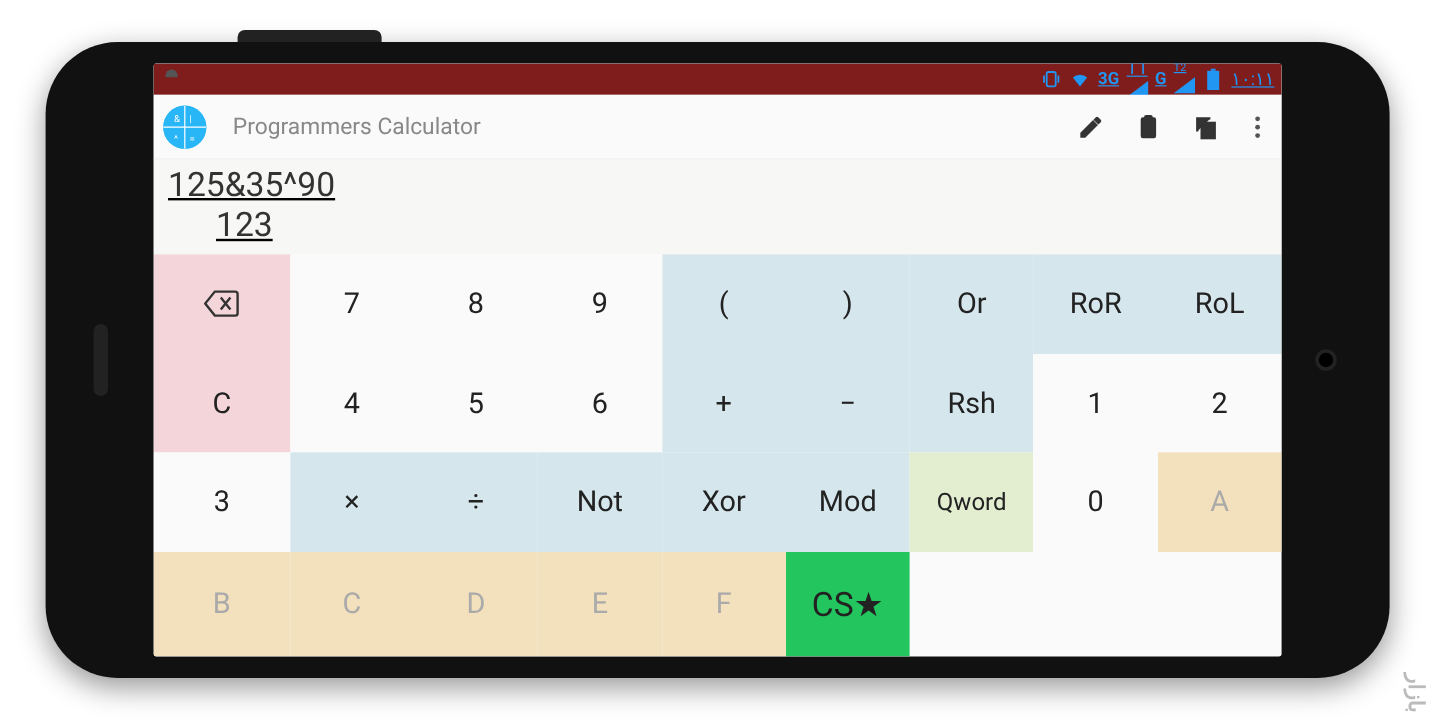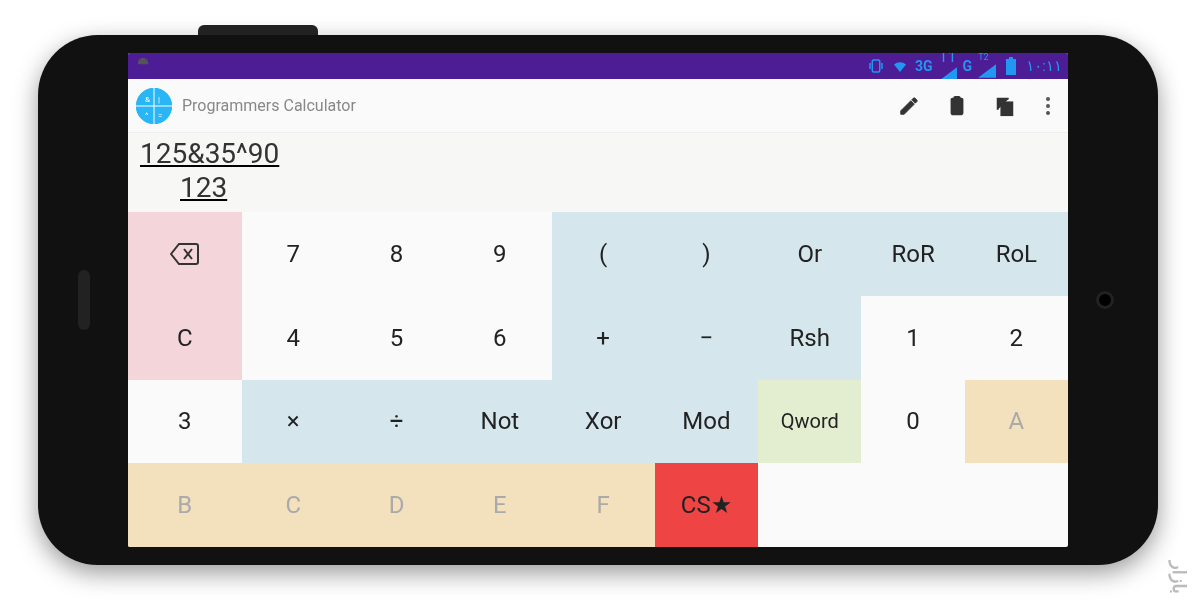--- a/index.html
+++ b/index.html
@@ -14,47 +14,47 @@
 .device::before {
   content: ""; position: absolute; top: -10px; left: 160px; width: 120px; height: 10px;
   background: #222; border-radius: 6px 6px 0 0;
 }
 .speaker { position: absolute; left: 40px; top: 50%; transform: translateY(-50%);
   width: 12px; height: 60px; background: #222; border-radius: 8px; }
 .camera { position: absolute; right: 44px; top: 50%; transform: translateY(-50%);
   width: 18px; height: 18px; background: #000; border: 3px solid #222; border-radius: 50%; }
 .screen { width: 100%; height: 100%; background: #fafafa; display: flex; flex-direction: column;
   border-radius: 2px; overflow: hidden; }
-.statusbar { height: 26px; background: #4c1d95; color: #2196f3; display: flex; align-items: center;
-  padding: 0 6px; font-size: 14px; justify-content: space-between; }
+.statusbar { height: 26px; background: #7f1d1d; color: #2196f3; display: flex; align-items: center;
+  padding: 0 6px; font-size: 14px; justify-content: space-between; text-decoration: underline; }
 .statusbar .left, .statusbar .right { display: flex; align-items: center; gap: 6px; }
 .statusbar svg { width: 18px; height: 18px; }
 .actionbar { height: 54px; background: #fafafa; border-bottom: 1px solid #eee; display: flex;
   align-items: center; padding: 0 8px; gap: 10px; }
 .app-icon { width: 36px; height: 36px; border-radius: 50%; background: #29b6f6;
   display: flex; align-items: center; justify-content: center; color: #fff; font-size: 10px;
   flex-shrink: 0; }
-.app-title { color: #888; font-size: 16px; flex: 1; }
+.app-title { color: #888; font-size: 19px; flex: 1; margin-left: 12px; }
 .action-icons { display: flex; gap: 26px; align-items: center; padding-right: 6px; }
 .action-icons svg { width: 22px; height: 22px; stroke: #333; fill: #333; cursor: pointer; }
 .overflow { display: flex; flex-direction: column; gap: 3px; padding: 0 4px; cursor: pointer; }
 .overflow span { width: 4px; height: 4px; background: #555; border-radius: 50%; }
 .display { padding: 4px 12px 8px; background: #f7f7f5; text-decoration: underline; }
 .expr { font-size: 28px; color: #333; line-height: 1.2; }
 .result { font-size: 28px; color: #333; line-height: 1.2; margin-left: 40px; }
 .keypad { flex: 1; display: grid; grid-template-columns: 1.1fr repeat(8, 1fr); }
 .key { display: flex; align-items: center; justify-content: center; font-size: 24px;
   color: #222; cursor: pointer; user-select: none; border: none; background: transparent; }
 .k-pink { background: #f4d6da; }
 .k-green { background: #e3eed1; }
 .k-white { background: #fafafa; }
 .k-blue { background: #d5e6ec; }
 .k-yellow { background: #f3e0bd; color: #aaa; }
 .k-small { font-size: 20px; }
-.k-corner { background: #ef4444; font-size: 24px; }
+.k-corner { background: #22c55e; font-size: 28px; }
 .watermark { position: fixed; right: 6px; bottom: 6px; font-size: 18px; color: #bbb;
   writing-mode: vertical-rl; letter-spacing: -2px; font-weight: bold; }
 </style>
 </head>
 <body>
 
 <div class="device">
   <div class="speaker"></div>
   <div class="camera"></div>
   <div class="screen">

